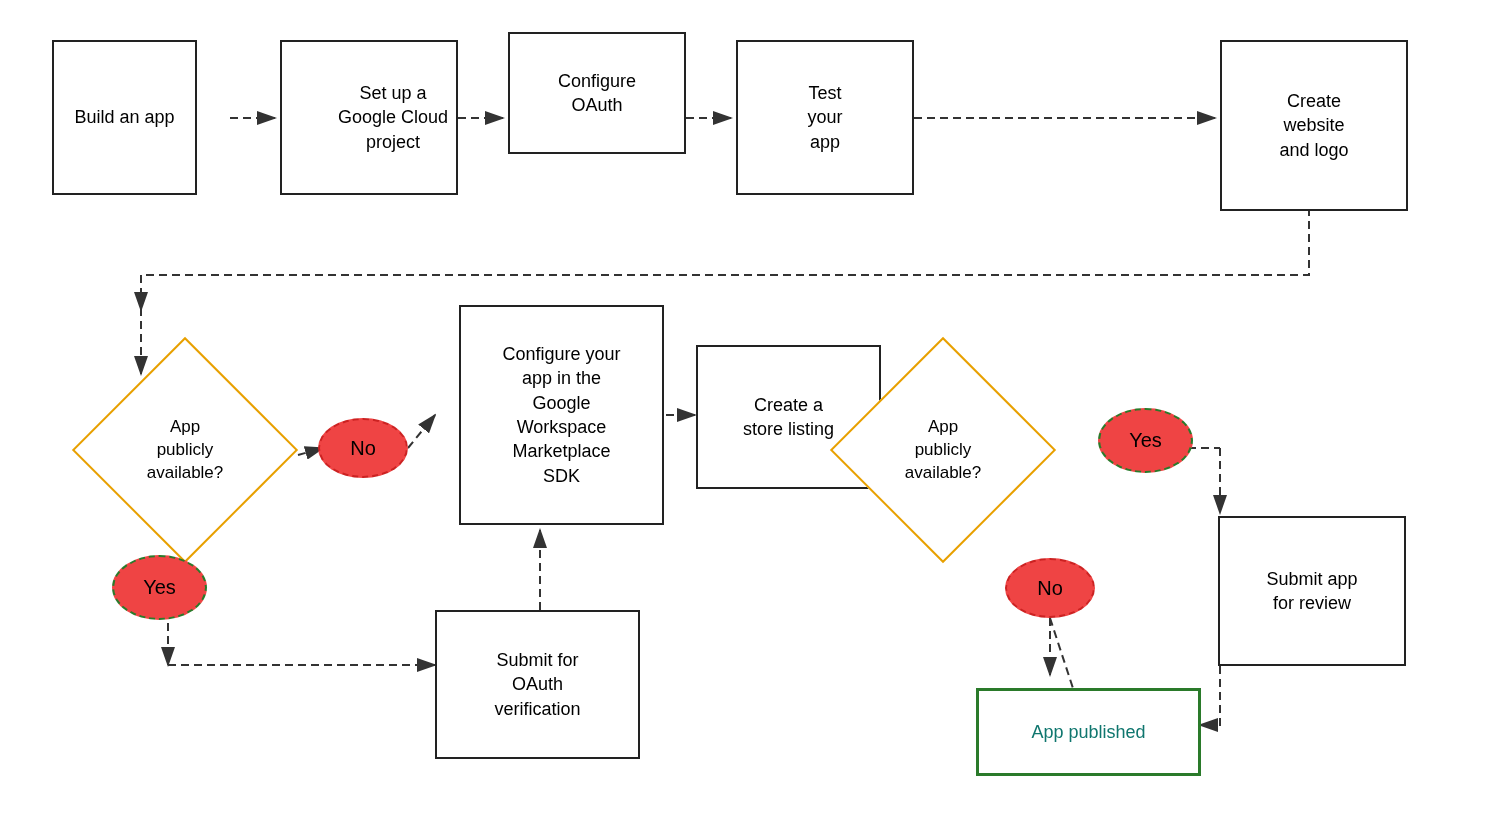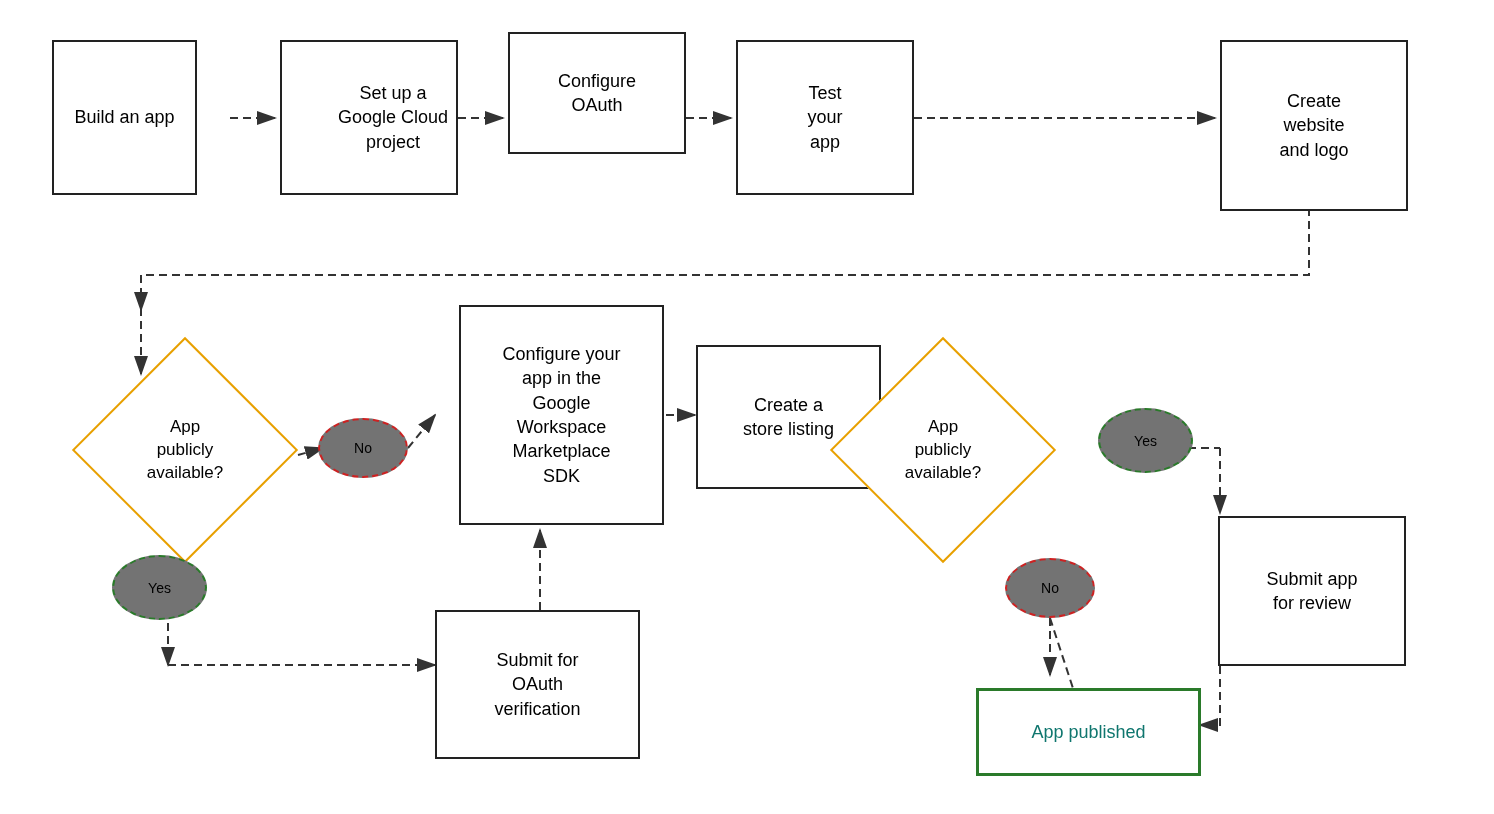--- a/index.html
+++ b/index.html
@@ -66,23 +66,23 @@
       pointer-events: none;
     }
 
     
     .oval {
       position: absolute;
       border-radius: 50%;
       display: flex;
       align-items: center;
       justify-content: center;
-      font-size: 14px;
+      font-size: 20px;
       font-weight: normal;
-      background: #737373;
+      background: #ef4444;
     }
 
     .oval-red {
       border: 2.5px dashed #cc2222;
     }
 
     .oval-green {
       border: 2.5px dashed #2a7a2a;
     }
 

